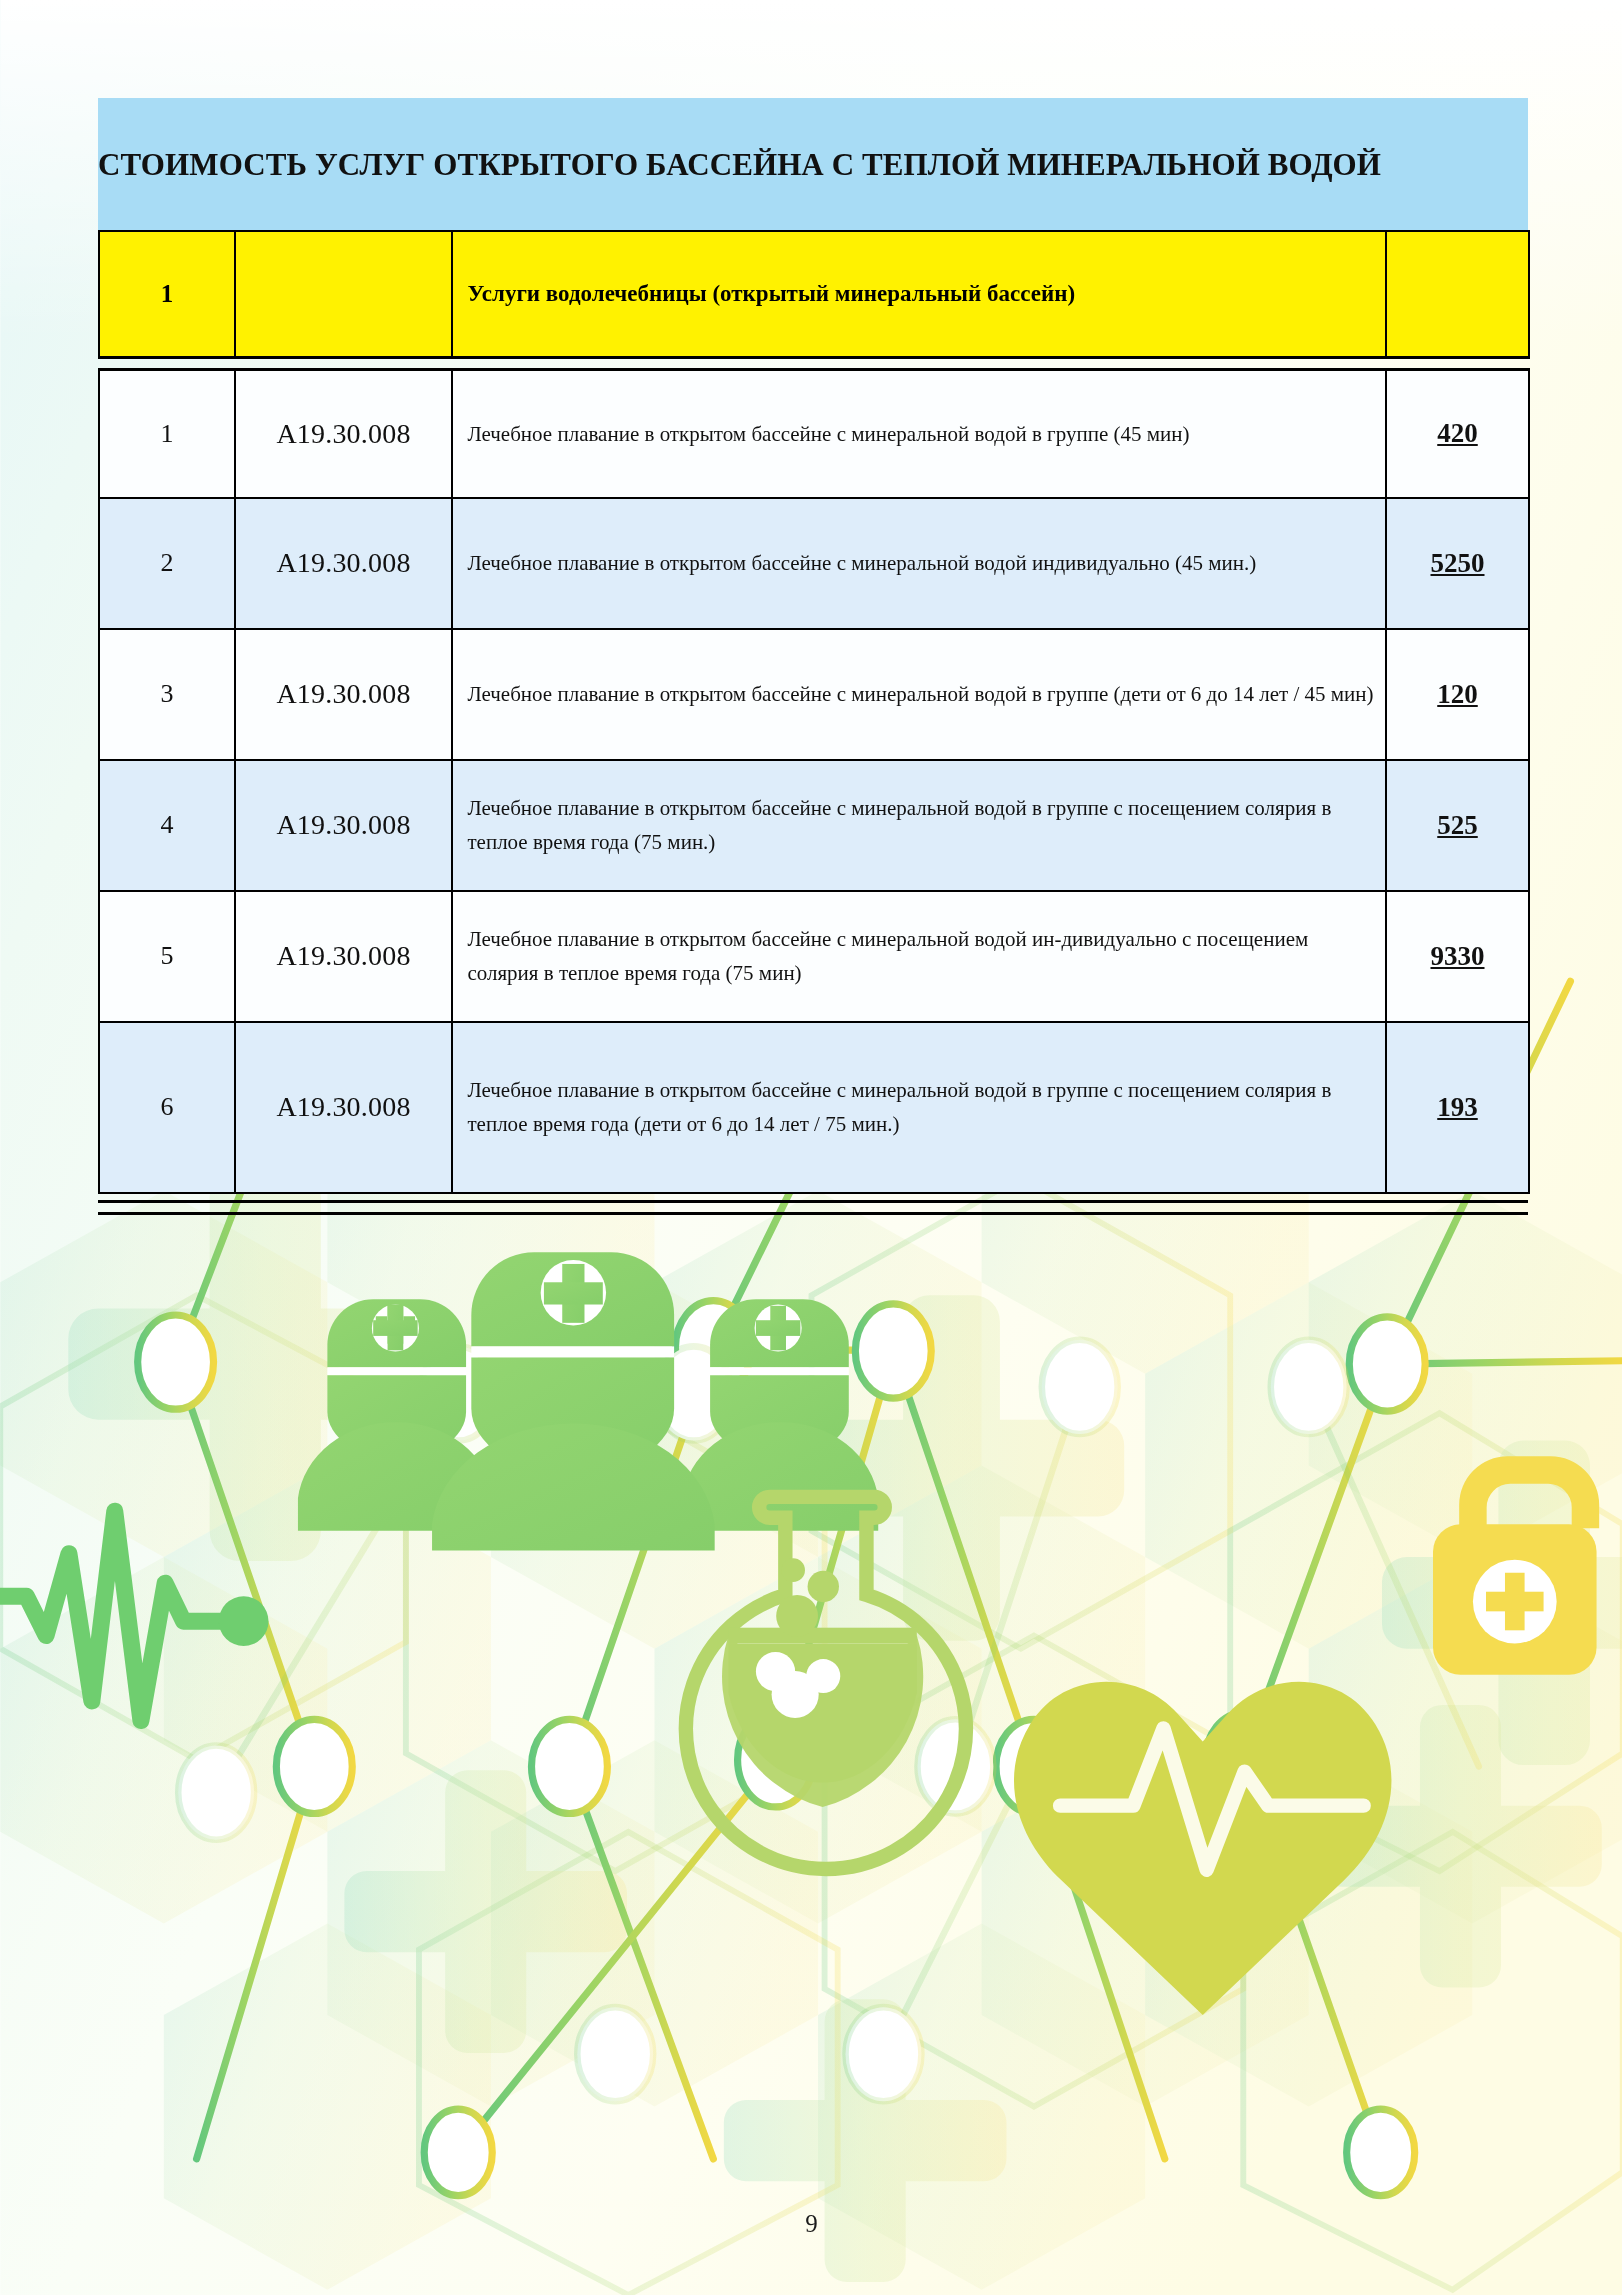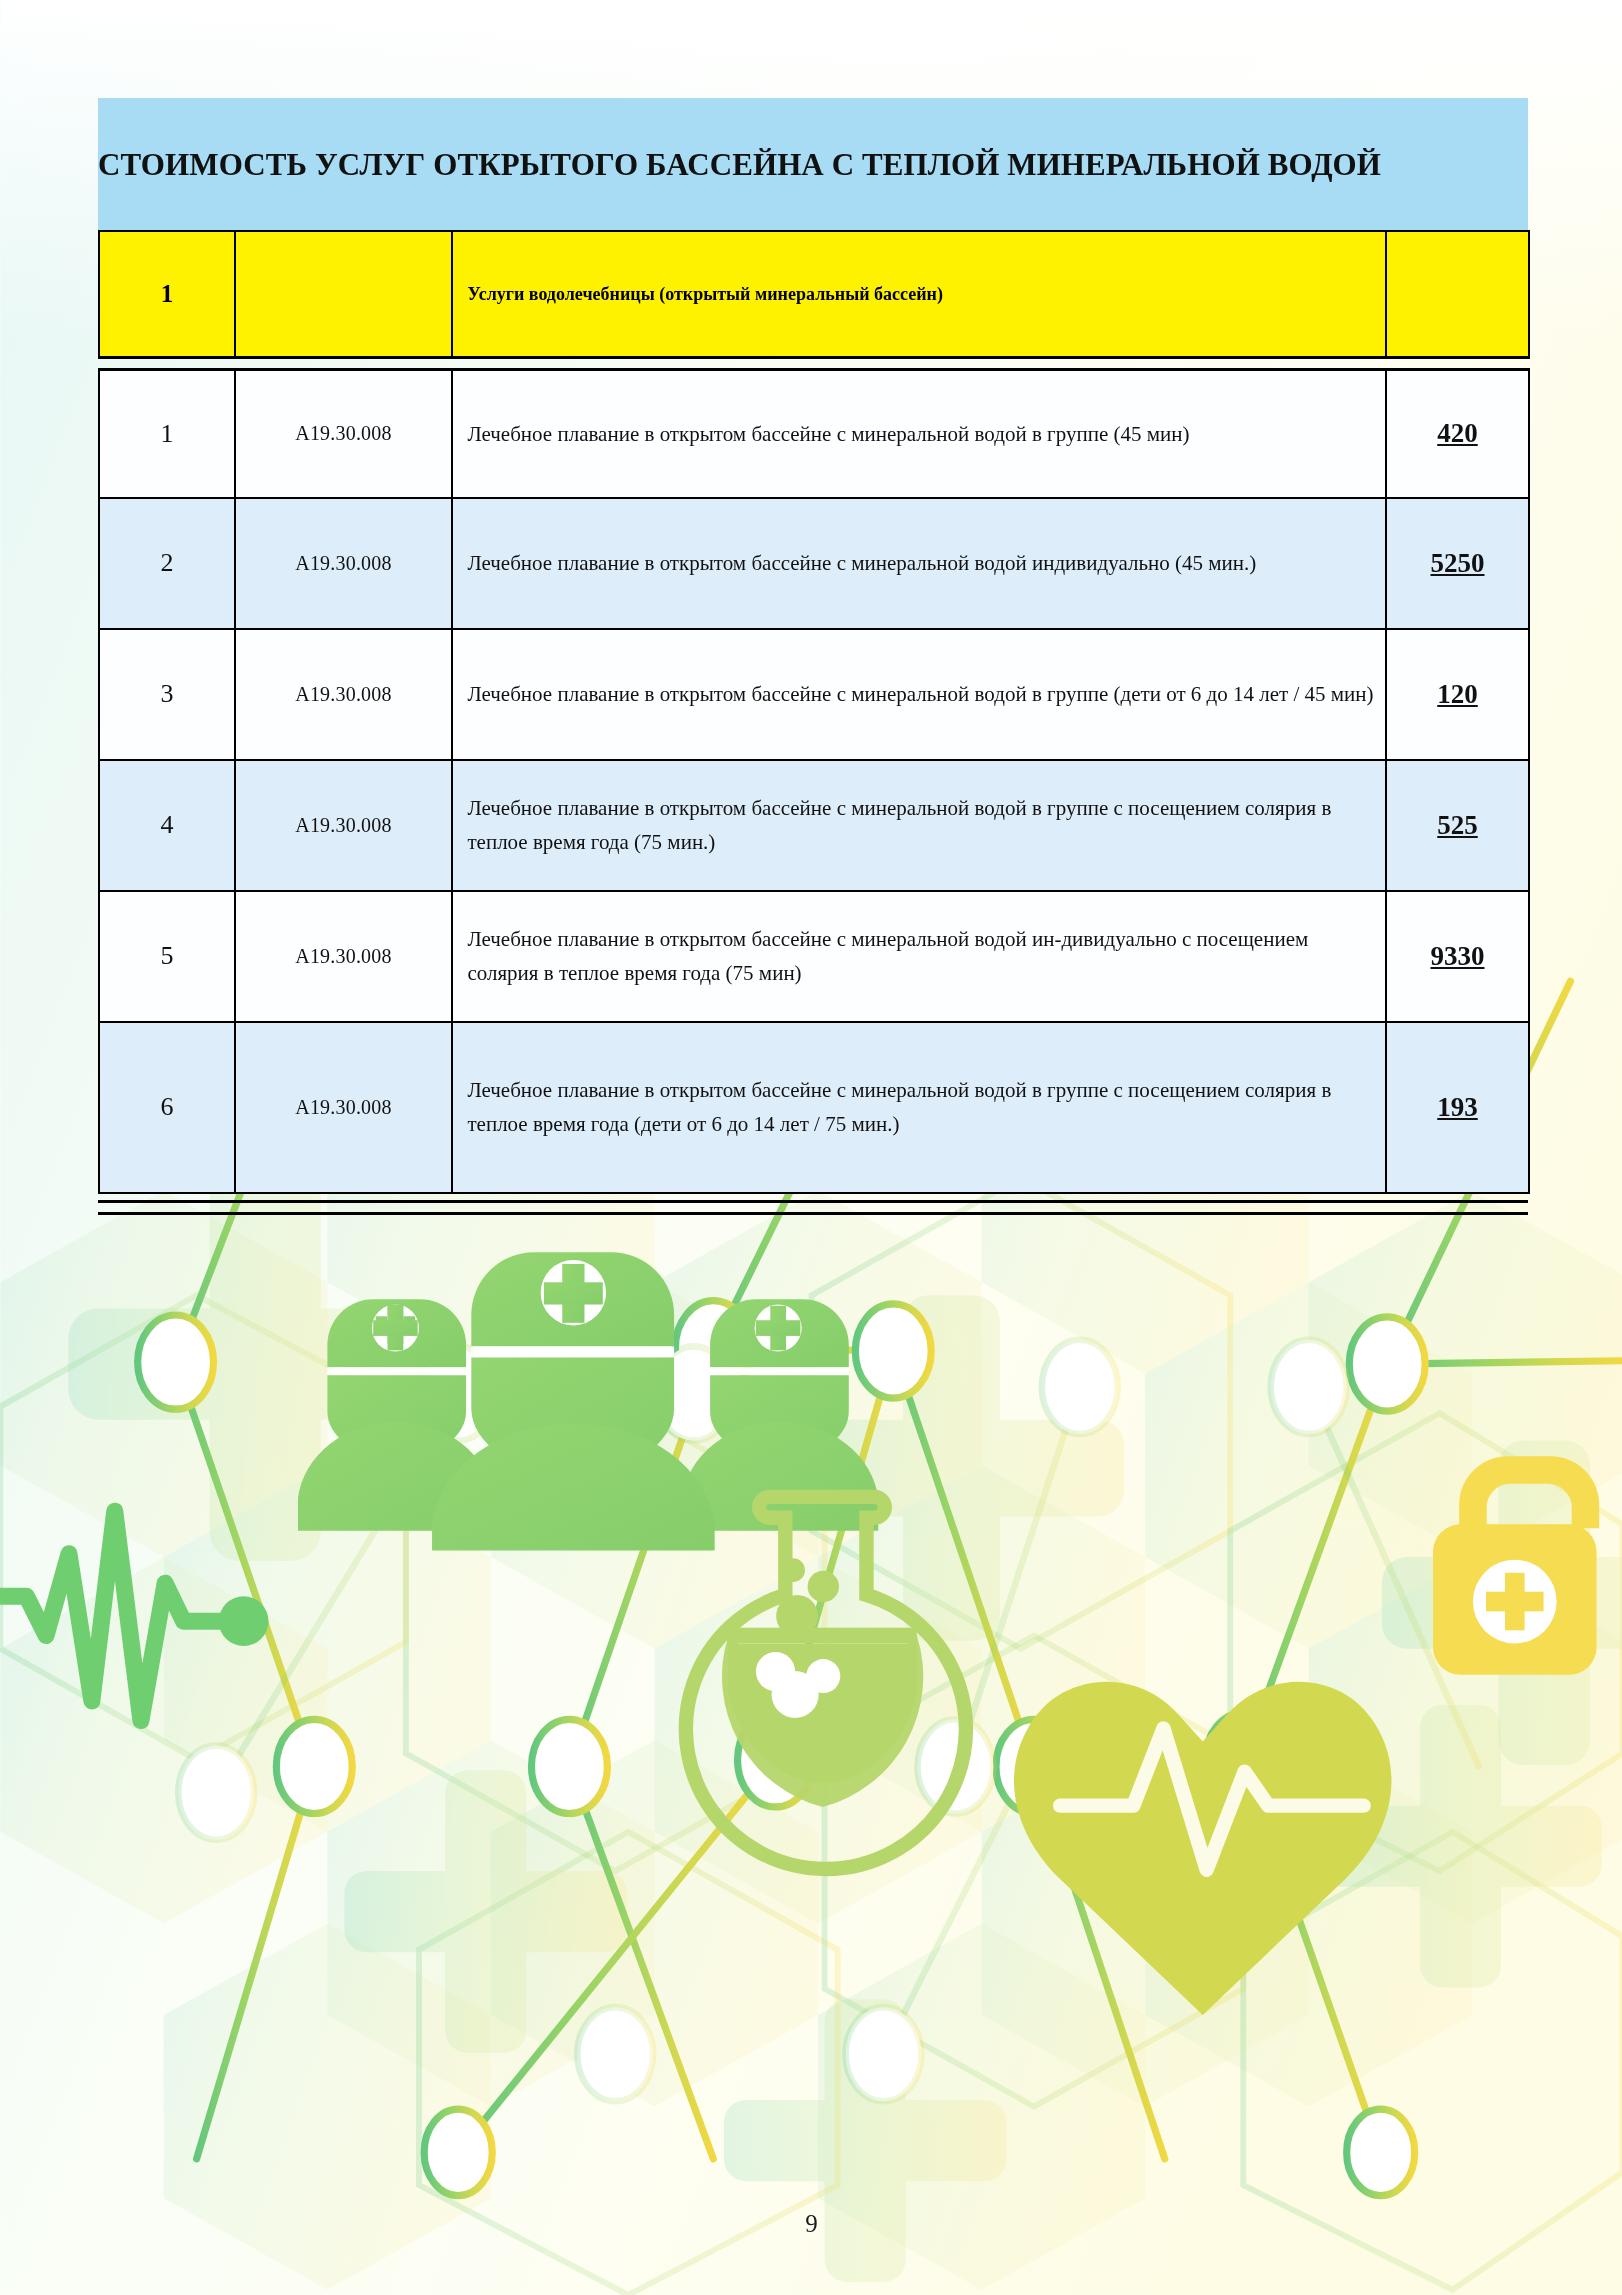--- a/index.html
+++ b/index.html
@@ -41,32 +41,32 @@
   .col-price {width:143px;}
 
   .hdr td{
     background:#FFF200;height:124px;
     border-bottom:2.6px solid #000;
   }
   .hdr .h-no{
     text-align:center;font-weight:bold;font-size:25px;color:#000;
   }
   .hdr .h-name{
-    font-weight:bold;font-size:18px;color:#000;
+    font-weight:bold;font-size:23px;color:#000;
     padding-left:14.4px;
   }
   
   .rule-row td{
     border:none;height:9.2px;padding:0;background:transparent;
     border-top:3.3px solid #000;border-bottom:3.3px solid #000;
   }
 
   .drow td{font-size:21px;color:#111;}
   .drow .c-no{text-align:center;font-size:26px;}
-  .drow .c-code{text-align:center;font-size:20px;letter-spacing:0.2px;}
+  .drow .c-code{text-align:center;font-size:28px;letter-spacing:0.2px;}
   .drow .c-name{padding:11.8px 10.5px 11.8px 14.4px;line-height:1.62;}
   .drow .c-price{text-align:center;font-weight:bold;font-size:27px;text-decoration:underline;}
   .r-white td{background:#FCFEFF;}
   .r-blue  td{background:#DEEDFA;}
 
   .h1{height:128px;}
   .h2{height:131px;}
   .h3{height:171px;}
 
   

